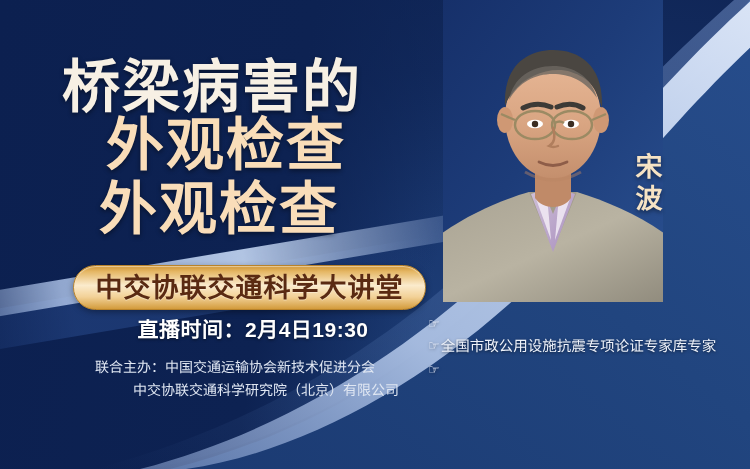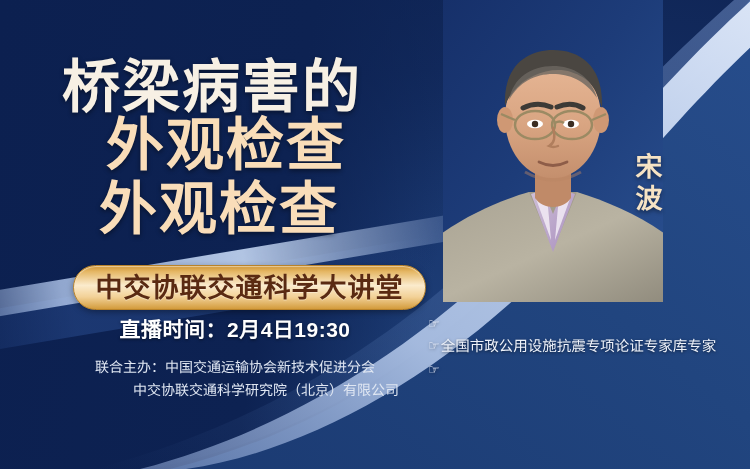--- a/index.html
+++ b/index.html
@@ -93,21 +93,21 @@
   .pill-text{
     font-size:27px;font-weight:bold;
     color:#5a2a12;
     letter-spacing:1px;
     white-space:nowrap;
     text-shadow:0 1px 0 rgba(255,255,255,.35);
   }
 
   .livetime{
     position:absolute;
-    left:0;top:313px;width:470px;
+    left:18px;top:313px;width:470px;
     text-align:center;
     font-size:21px;font-weight:bold;
     color:#ffffff;
     letter-spacing:.5px;
     white-space:nowrap;
     text-shadow:0 1px 3px rgba(0,0,0,.5);
   }
 
   .organizer{
     position:absolute;

